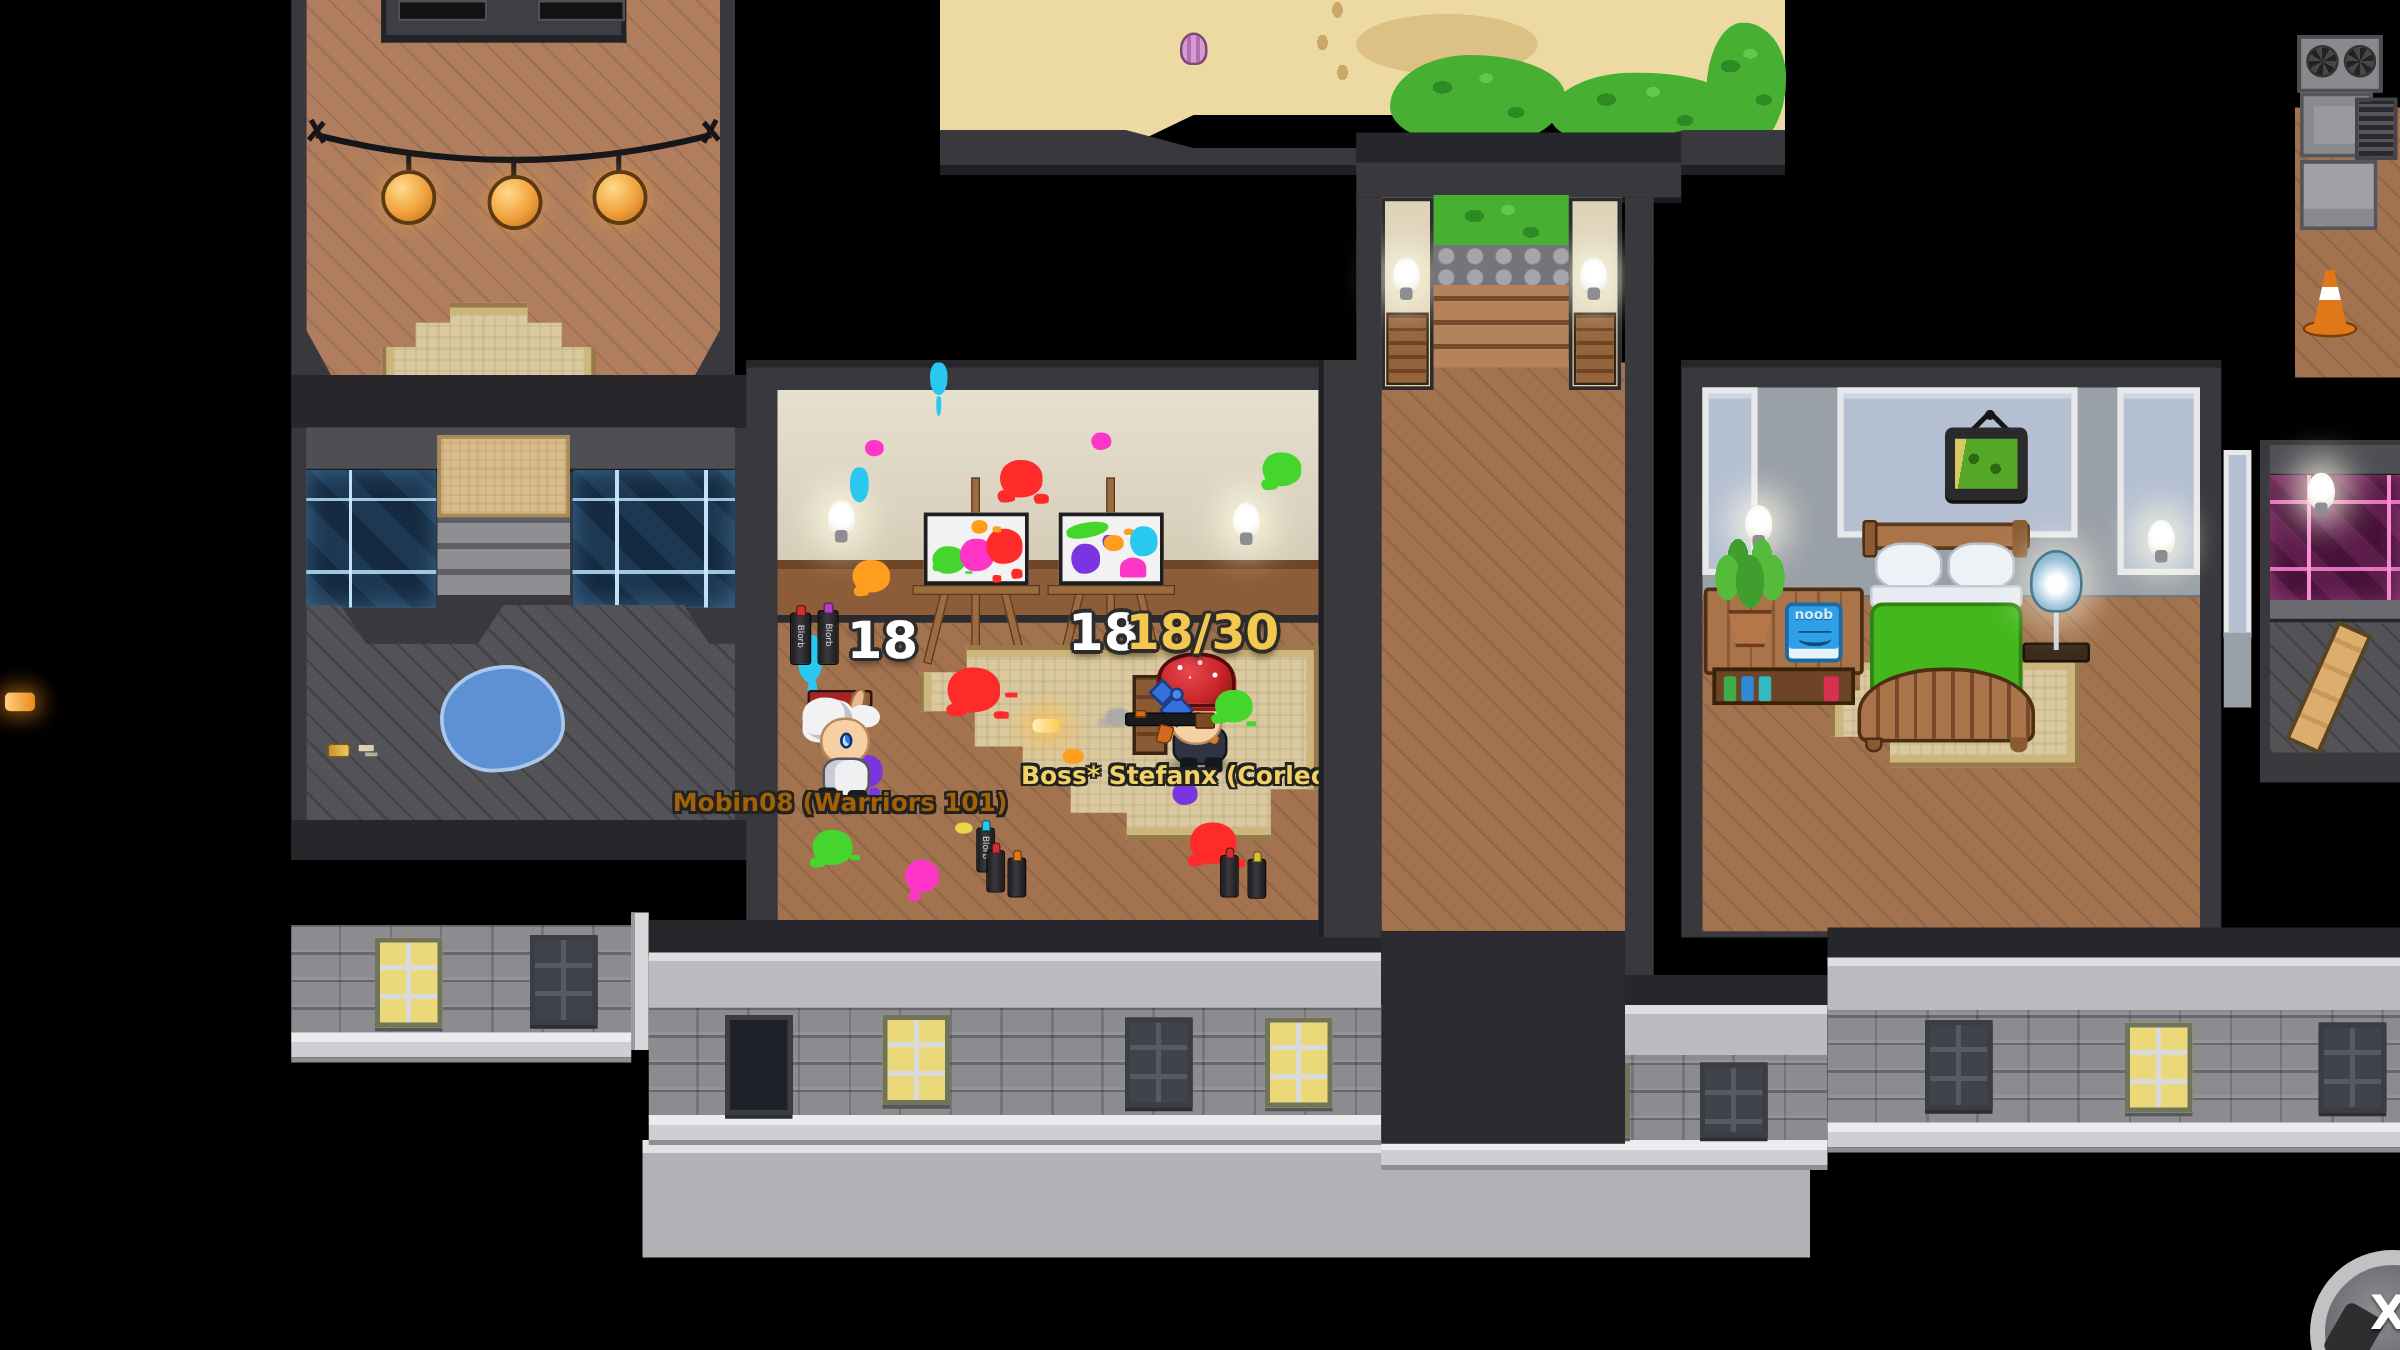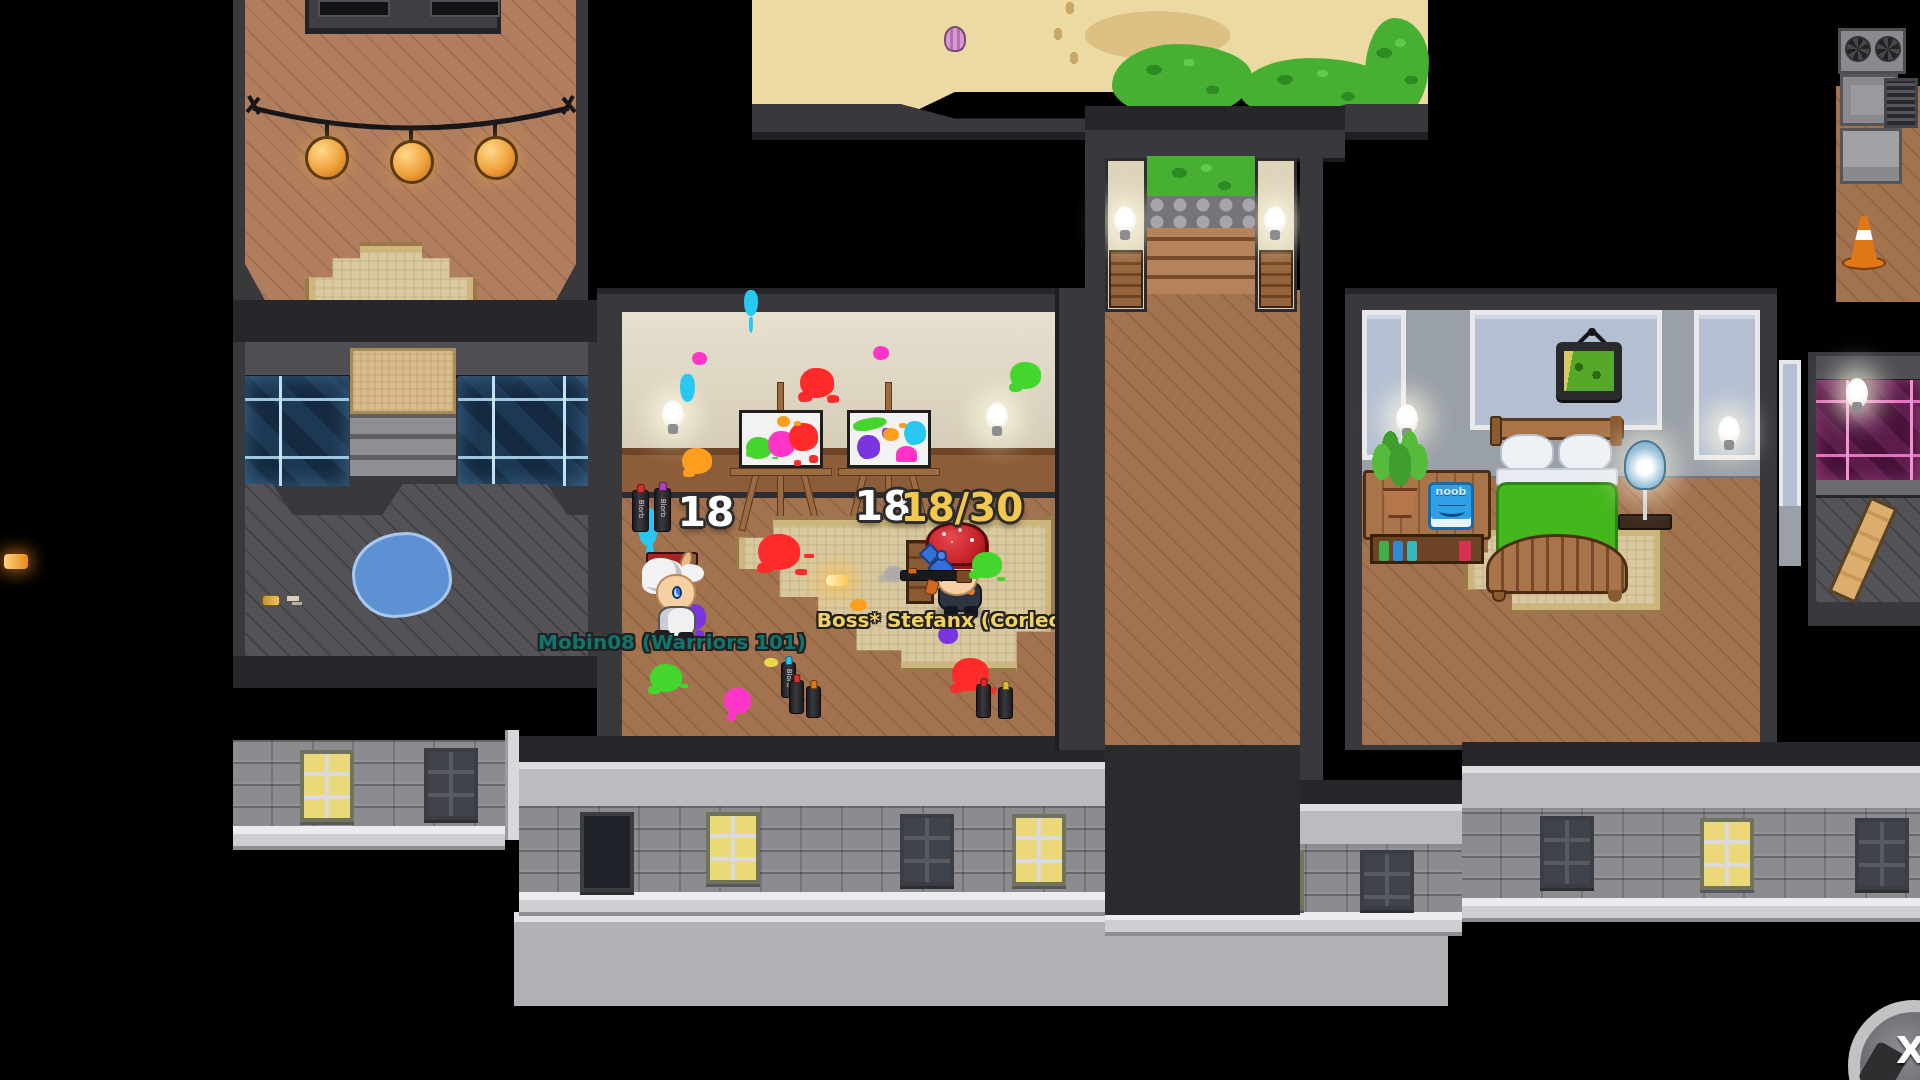--- a/index.html
+++ b/index.html
@@ -34,21 +34,21 @@
   .lamp{width:22px;height:30px;border-radius:50% 50% 45% 45%;background:radial-gradient(circle at 50% 40%,#ffffff 35%,#f2efe2 70%,#bdbdb4);box-shadow:0 0 26px 12px rgba(255,252,230,.75);}
   .lamp::after{content:"";position:absolute;left:6px;top:24px;width:10px;height:10px;background:#8e8e90;border-radius:3px;}
   .splat{position:absolute;border-radius:48% 52% 55% 45%/52% 48% 45% 55%;}
   .drip{position:absolute;border-radius:50% 50% 60% 60%;}
   .can{position:absolute;background:linear-gradient(90deg,#1c1c1f,#3a3a3f 45%,#1c1c1f);border:1px solid #0c0c0e;border-radius:3px;}
   .cap{position:absolute;left:50%;transform:translateX(-50%);top:-7px;width:55%;height:9px;border-radius:3px 3px 0 0;border:1px solid rgba(0,0,0,.5);}
   .canlbl{position:absolute;left:50%;top:45%;transform:translate(-50%,-50%);writing-mode:vertical-rl;font-size:7px;color:#d8d8d8;letter-spacing:0;}
   .easelleg{position:absolute;width:7px;background:#9c6b40;border:1px solid #5a3820;}
   .counter{position:absolute;transform:translate(-50%,-50%);font-weight:bold;font-size:41px;color:#fff;text-shadow:-3px 0 #2c2c2c,3px 0 #2c2c2c,0 -3px #2c2c2c,0 3px #2c2c2c,-2px -2px #2c2c2c,2px 2px #2c2c2c,2px -2px #2c2c2c,-2px 2px #2c2c2c,0 5px 6px rgba(0,0,0,.45);z-index:14;}
   .gold{color:#f2c84e;}
-  .nameplate{position:absolute;transform:translateX(-50%);white-space:nowrap;font-weight:bold;font-size:20px;color:#0f766e;text-shadow:-2px 0 #222,2px 0 #222,0 -2px #222,0 2px #222,-2px -2px #222,2px 2px #222,2px -2px #222,-2px 2px #222;z-index:12;}
+  .nameplate{position:absolute;transform:translateX(-50%);white-space:nowrap;font-weight:bold;font-size:20px;color:#a16207;text-shadow:-2px 0 #222,2px 0 #222,0 -2px #222,0 2px #222,-2px -2px #222,2px 2px #222,2px -2px #222,-2px 2px #222;z-index:12;}
   .nameplate.gold{color:#f2d264;}
   .shadowE{position:absolute;background:rgba(0,0,0,.28);border-radius:50%;filter:blur(2px);}
 </style>
 </head>
 <body>
 
 <div class="scene">
 
   <div class="abs sand" style="left:752px;top:0;width:676px;height:118px;clip-path:polygon(0 0,100% 0,100% 100%,88% 100%,80% 78%,30% 78%,22% 100%,0 100%);"></div>
   <div class="abs" style="left:1040px;top:0;width:60px;height:70px;background:radial-gradient(6px 9px at 30px 8px,#c9a868 70%,transparent 71%),radial-gradient(6px 9px at 18px 34px,#c9a868 70%,transparent 71%),radial-gradient(6px 9px at 34px 58px,#c9a868 70%,transparent 71%);"></div>

